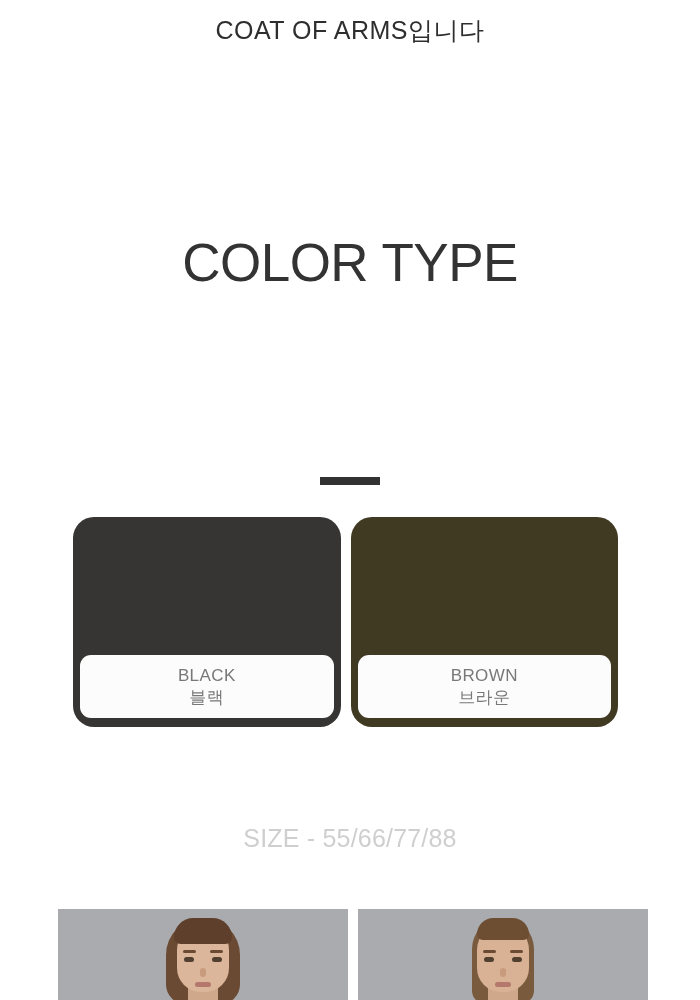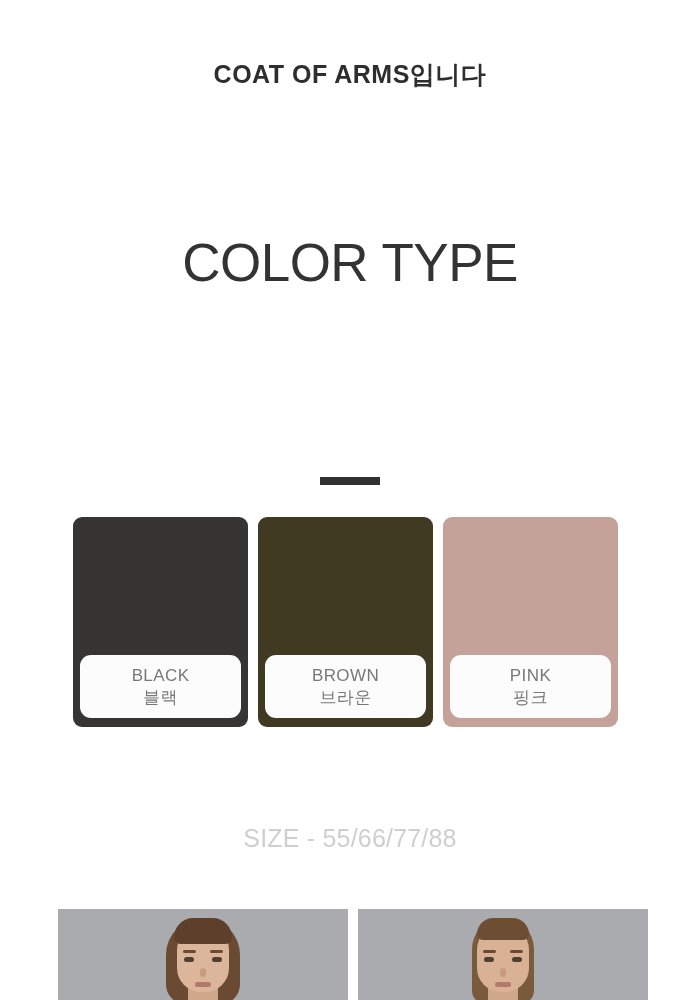--- a/index.html
+++ b/index.html
@@ -25,23 +25,22 @@
   
   .top-heading {
     position: absolute;
     top: 14px;
     left: 0;
     width: 700px;
     text-align: center;
     font-size: 25px;
     letter-spacing: 0.5px;
     color: #2e2e2e;
-    font-weight: 700;
+    font-weight: 400;
     white-space: nowrap;
-    margin-top: 44px;
   }
 
   
   .section-title {
     position: absolute;
     top: 234px;
     left: 0;
     width: 700px;
     text-align: center;
     font-size: 53px;
@@ -68,21 +67,21 @@
     left: 73px;
     width: 545px;
     height: 210px;
     display: flex;
     gap: 10px;
   }
   .swatch {
     position: relative;
     flex: 1 1 0;
     height: 210px;
-    border-radius: 9px;
+    border-radius: 21px;
     display: flex;
     align-items: flex-end;
     justify-content: center;
     box-sizing: border-box;
   }
   .swatch-label-card {
     width: calc(100% - 14px);
     margin: 0 7px 9px 7px;
     height: 63px;
     background: #fcfcfc;
@@ -262,26 +261,20 @@
     </div>
 
 
     <div class="swatch" style="background: rgb(65, 58, 35);">
       <div class="swatch-label-card">
         <span class="swatch-label-en">BROWN</span>
         <span class="swatch-label-ko">브라운</span>
       </div>
     </div>
 
-    <div class="swatch" style="background: rgb(196, 162, 153);">
-      <div class="swatch-label-card">
-        <span class="swatch-label-en">PINK</span>
-        <span class="swatch-label-ko">핑크</span>
-      </div>
-    </div>
 
   </div>
 
   <div class="size-line" style="color: rgb(207, 207, 207);">SIZE - 55/66/77/88</div>
 
   <div class="photo-strip">
     <div class="photo-panel" style="background: rgb(169, 171, 175);">
       <div class="model">
         <div class="hair-back"></div>
         <div class="neck"></div>

